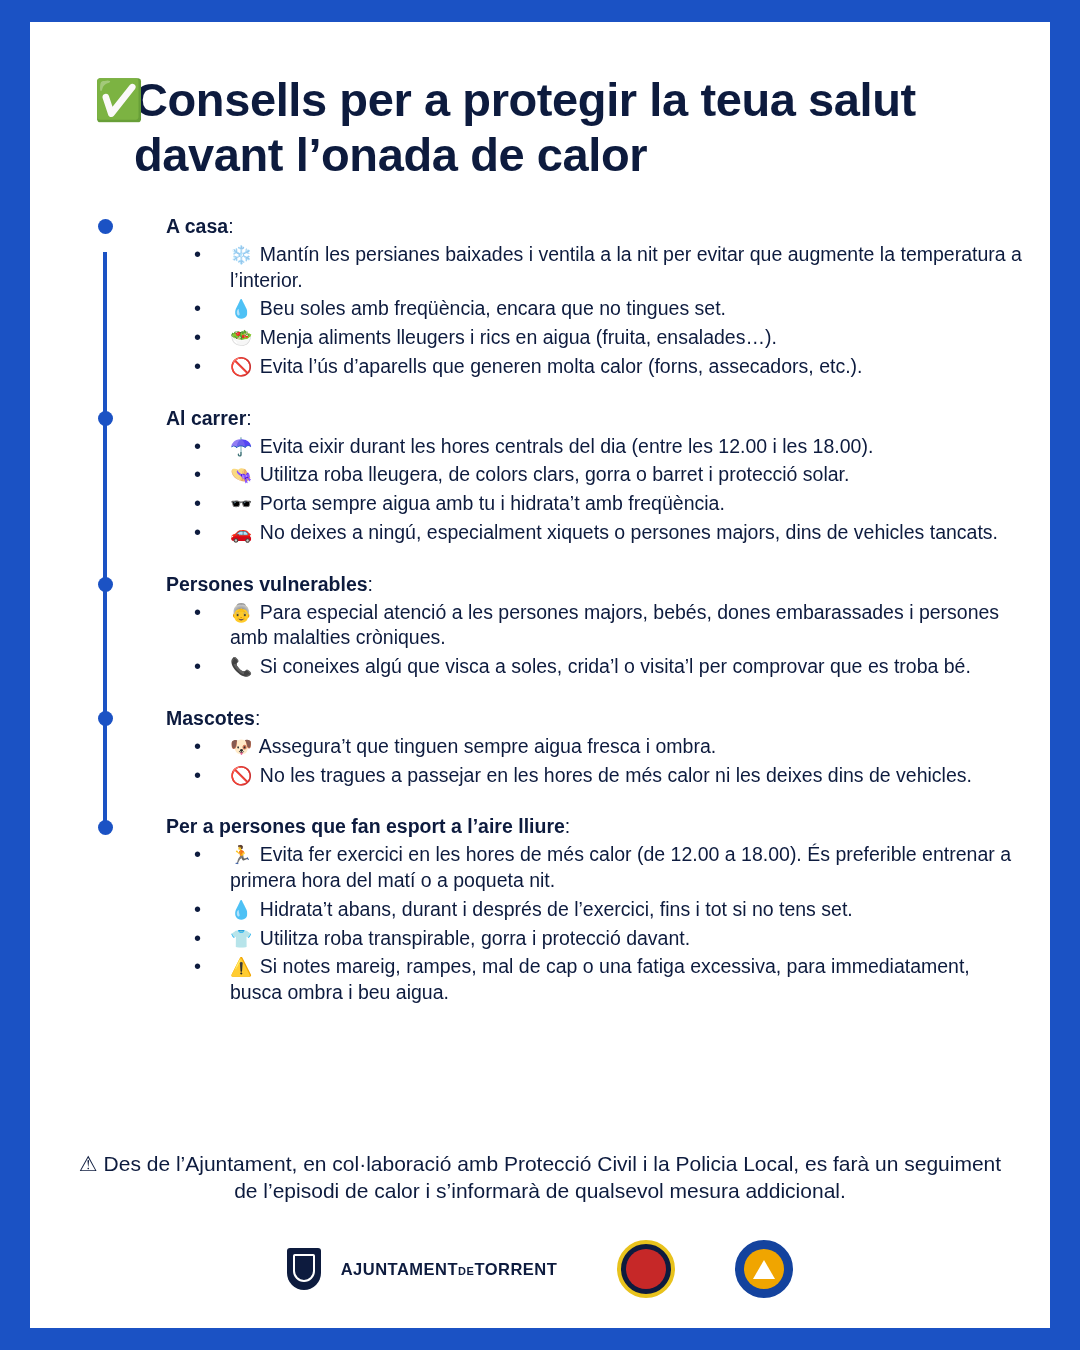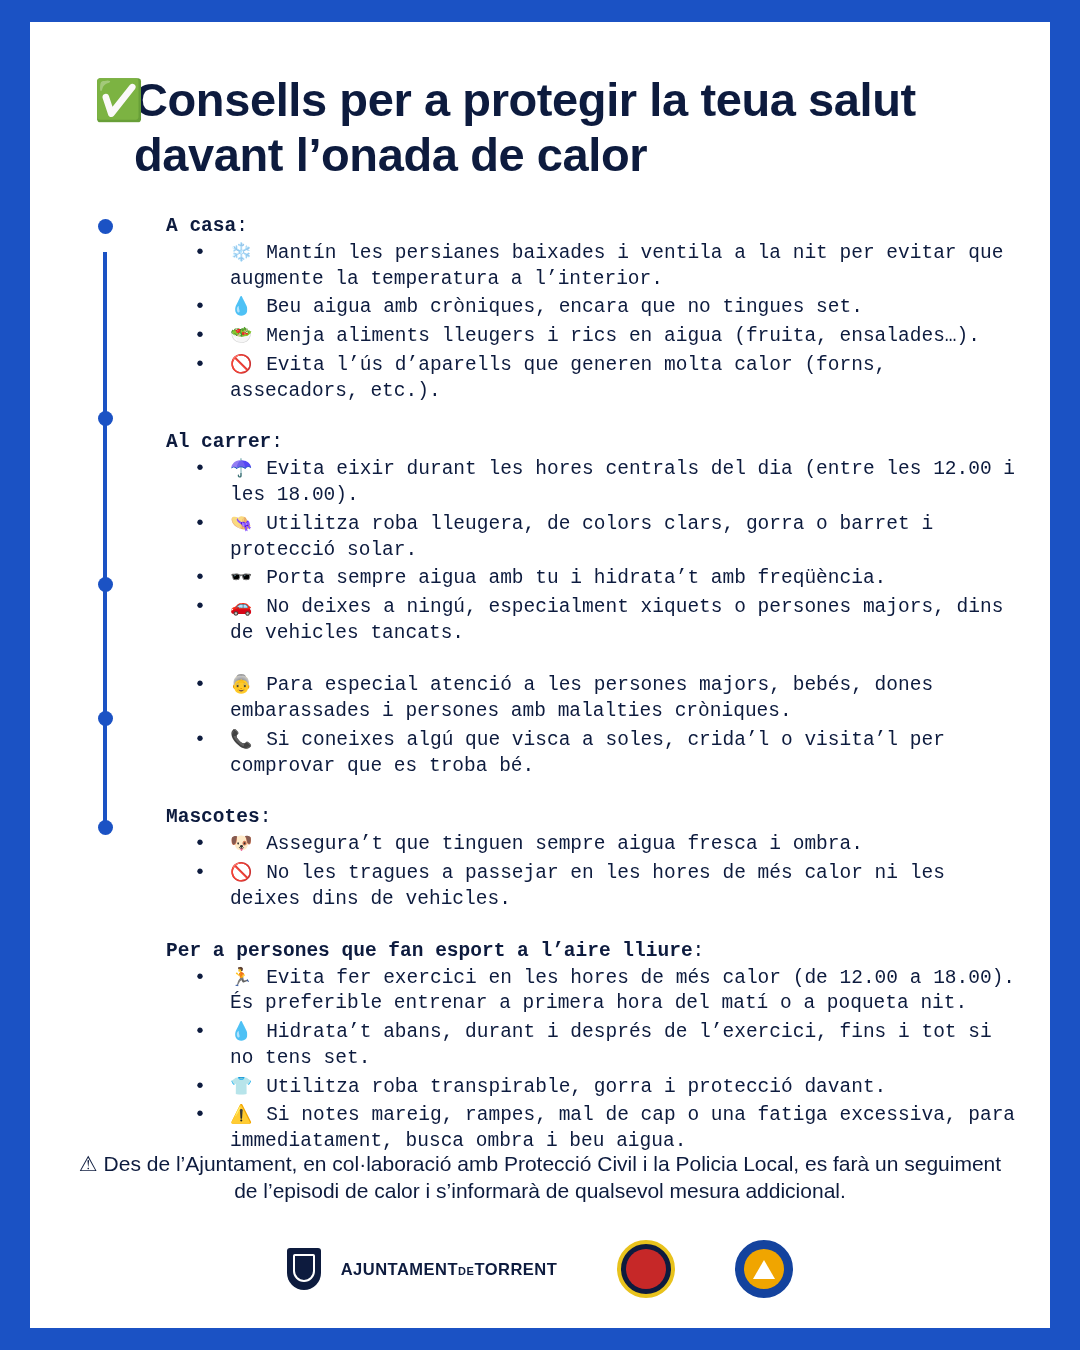--- a/index.html
+++ b/index.html
@@ -53,21 +53,21 @@
     left:0;
     width:15px; height:15px;
     border-radius:50%;
     background:#1b52c4;
   }
   .sections {
     margin-top:32px;
     margin-left:90px;
     width:860px;
   }
-  .section { margin-bottom:27px;font-family:Liberation Mono, monospace; }
+  .section { margin-bottom:27px; }
   .section:last-child { margin-bottom:16px; }
   .sec-head {
     font-size:19.5px;
     font-weight:bold;
     color:#0d1b3e;
     margin-bottom:4px;
   }
   .sec-head .colon { font-weight:normal; }
   ul.items {
     list-style:none;
@@ -184,35 +184,36 @@
         <div class="dot" style="top: 337.141px;"></div>
         <div class="dot" style="top: 471.375px;"></div>
         <div class="dot" style="top: 579.875px;"></div>
       </div>
 
     <div class="sections">
         <div class="section">
           <div class="sec-head"><span>A casa</span><span class="colon">:</span></div>
           <ul class="items">
             <li><span class="bul">•</span><span class="emo">❄️</span> <span>Mantín les persianes baixades i ventila a la nit per evitar que augmente la temperatura a l’interior.</span></li>
-            <li><span class="bul">•</span><span class="emo">💧</span> <span>Beu aigua amb cròniques, encara que no tingues set.</span></li>
+            <li><span class="bul">•</span><span class="emo">💧</span> <span>Beu soles amb freqüència, encara que no tingues set.</span></li>
             <li><span class="bul">•</span><span class="emo">🥗</span> <span>Menja aliments lleugers i rics en aigua (fruita, ensalades…).</span></li>
             <li><span class="bul">•</span><span class="emo">🚫</span> <span>Evita l’ús d’aparells que generen molta calor (forns, assecadors, etc.).</span></li>
           </ul>
         </div>
         <div class="section">
           <div class="sec-head"><span>Al carrer</span><span class="colon">:</span></div>
           <ul class="items">
             <li><span class="bul">•</span><span class="emo">☂️</span> <span>Evita eixir durant les hores centrals del dia (entre les 12.00 i les 18.00).</span></li>
             <li><span class="bul">•</span><span class="emo">👒</span> <span>Utilitza roba lleugera, de colors clars, gorra o barret i protecció solar.</span></li>
             <li><span class="bul">•</span><span class="emo">🕶️</span> <span>Porta sempre aigua amb tu i hidrata’t amb freqüència.</span></li>
             <li><span class="bul">•</span><span class="emo">🚗</span> <span>No deixes a ningú, especialment xiquets o persones majors, dins de vehicles tancats.</span></li>
           </ul>
         </div>
         <div class="section">
+          <div class="sec-head"><span>Persones vulnerables</span><span class="colon">:</span></div>
           <ul class="items">
             <li><span class="bul">•</span><span class="emo">👵</span> <span>Para especial atenció a les persones majors, bebés, dones embarassades i persones amb malalties cròniques.</span></li>
             <li><span class="bul">•</span><span class="emo">📞</span> <span>Si coneixes algú que visca a soles, crida’l o visita’l per comprovar que es troba bé.</span></li>
           </ul>
         </div>
         <div class="section">
           <div class="sec-head"><span>Mascotes</span><span class="colon">:</span></div>
           <ul class="items">
             <li><span class="bul">•</span><span class="emo">🐶</span> <span>Assegura’t que tinguen sempre aigua fresca i ombra.</span></li>
             <li><span class="bul">•</span><span class="emo">🚫</span> <span>No les tragues a passejar en les hores de més calor ni les deixes dins de vehicles.</span></li>

